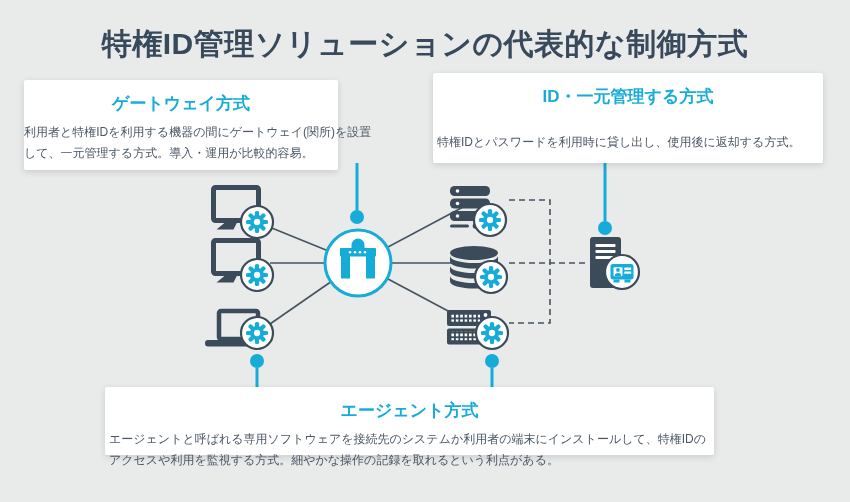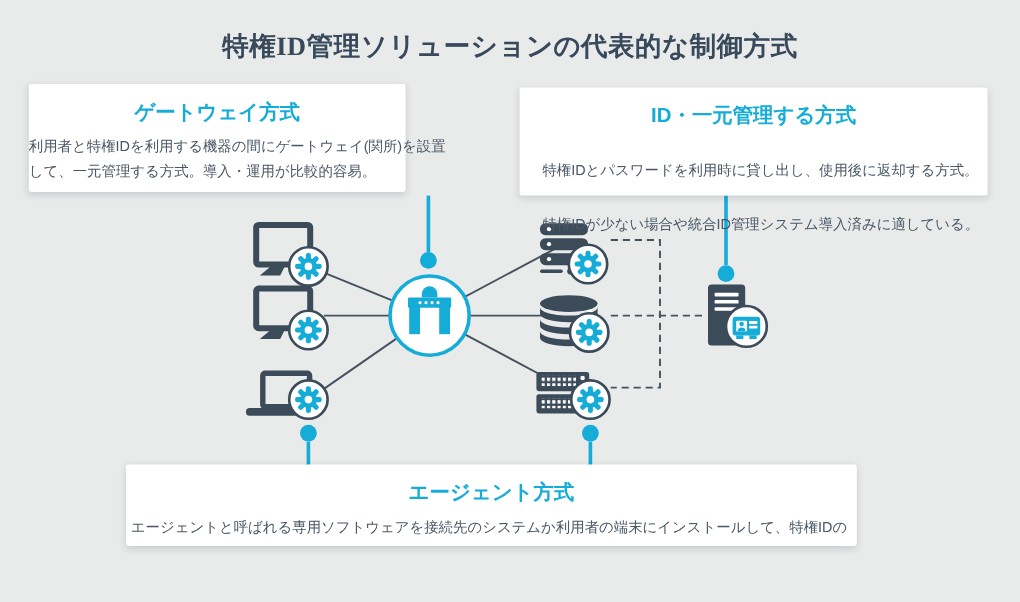--- a/index.html
+++ b/index.html
@@ -2,37 +2,37 @@
 <html><head>
 <meta charset="utf-8">
 <style>
   html,body{margin:0;padding:0;}
   .stage{
     position:relative;width:850px;height:502px;background:#e9eaea;
     font-family:"Liberation Sans","DejaVu Sans",sans-serif;overflow:hidden;
   }
   .page-title{
     position:absolute;top:24px;left:0;width:100%;text-align:center;
-    font-size:22px;font-weight:bold;color:#37495b;letter-spacing:.5px;font-family:Liberation Serif, serif;
+    font-size:30px;font-weight:bold;color:#37495b;letter-spacing:.5px;
   }
   .card{
     position:absolute;background:#ffffff;border-radius:2px;
     box-shadow:0 2px 6px rgba(40,50,60,.16);z-index:2;
   }
   .card .card-title{
     margin:12px 0 7px;text-align:center;font-size:17px;
     color:#15acd8;font-weight:bold;
   }
   .card .desc-line{
     font-size:12px;line-height:21px;color:#4a5765;white-space:nowrap;text-align:left;
   }
-  .card-gateway{left:24px;top:70px;width:314px;height:90px;}
+  .card-gateway{left:24px;top:80px;width:314px;height:90px;}
   .card-gateway .desc-line{}
   .card-idpw{left:433px;top:73px;width:390px;height:90px;}
-  .card-idpw .desc-line{padding-left:19px;margin-top:24px;}
+  .card-idpw .desc-line{padding-left:4px;margin-top:24px;}
   .card-agent{left:105px;top:387px;width:609px;height:68px;}
   .card-agent .desc-line{padding-left:4px;}
   .diagram-svg{position:absolute;left:0;top:0;z-index:1;}
 </style>
 </head>
 <body>
 
 <div class="stage">
 
   <div class="page-title">特権ID管理ソリューションの代表的な制御方式</div>
@@ -181,21 +181,21 @@
 
   <div class="card card-gateway">
     <div class="card-title">ゲートウェイ方式</div>
     <div class="desc-line">利用者と特権IDを利用する機器の間にゲートウェイ(関所)を設置</div>
     <div class="desc-line">して、一元管理する方式。導入・運用が比較的容易。</div>
   </div>
 
   <div class="card card-idpw">
     <div class="card-title">ID・一元管理する方式</div>
     <div class="desc-line">特権IDとパスワードを利用時に貸し出し、使用後に返却する方式。</div>
-    <div class="desc-line">特権IDが少ない場合や統合ID管理システム導入済みに適している。</div>
   </div>
 
   <div class="card card-agent">
     <div class="card-title">エージェント方式</div>
     <div class="desc-line">エージェントと呼ばれる専用ソフトウェアを接続先のシステムか利用者の端末にインストールして、特権IDの</div>
+    <div class="desc-line">アクセスや利用を監視する方式。細やかな操作の記録を取れるという利点がある。</div>
   </div>
 
 </div>
 
 </body></html>

